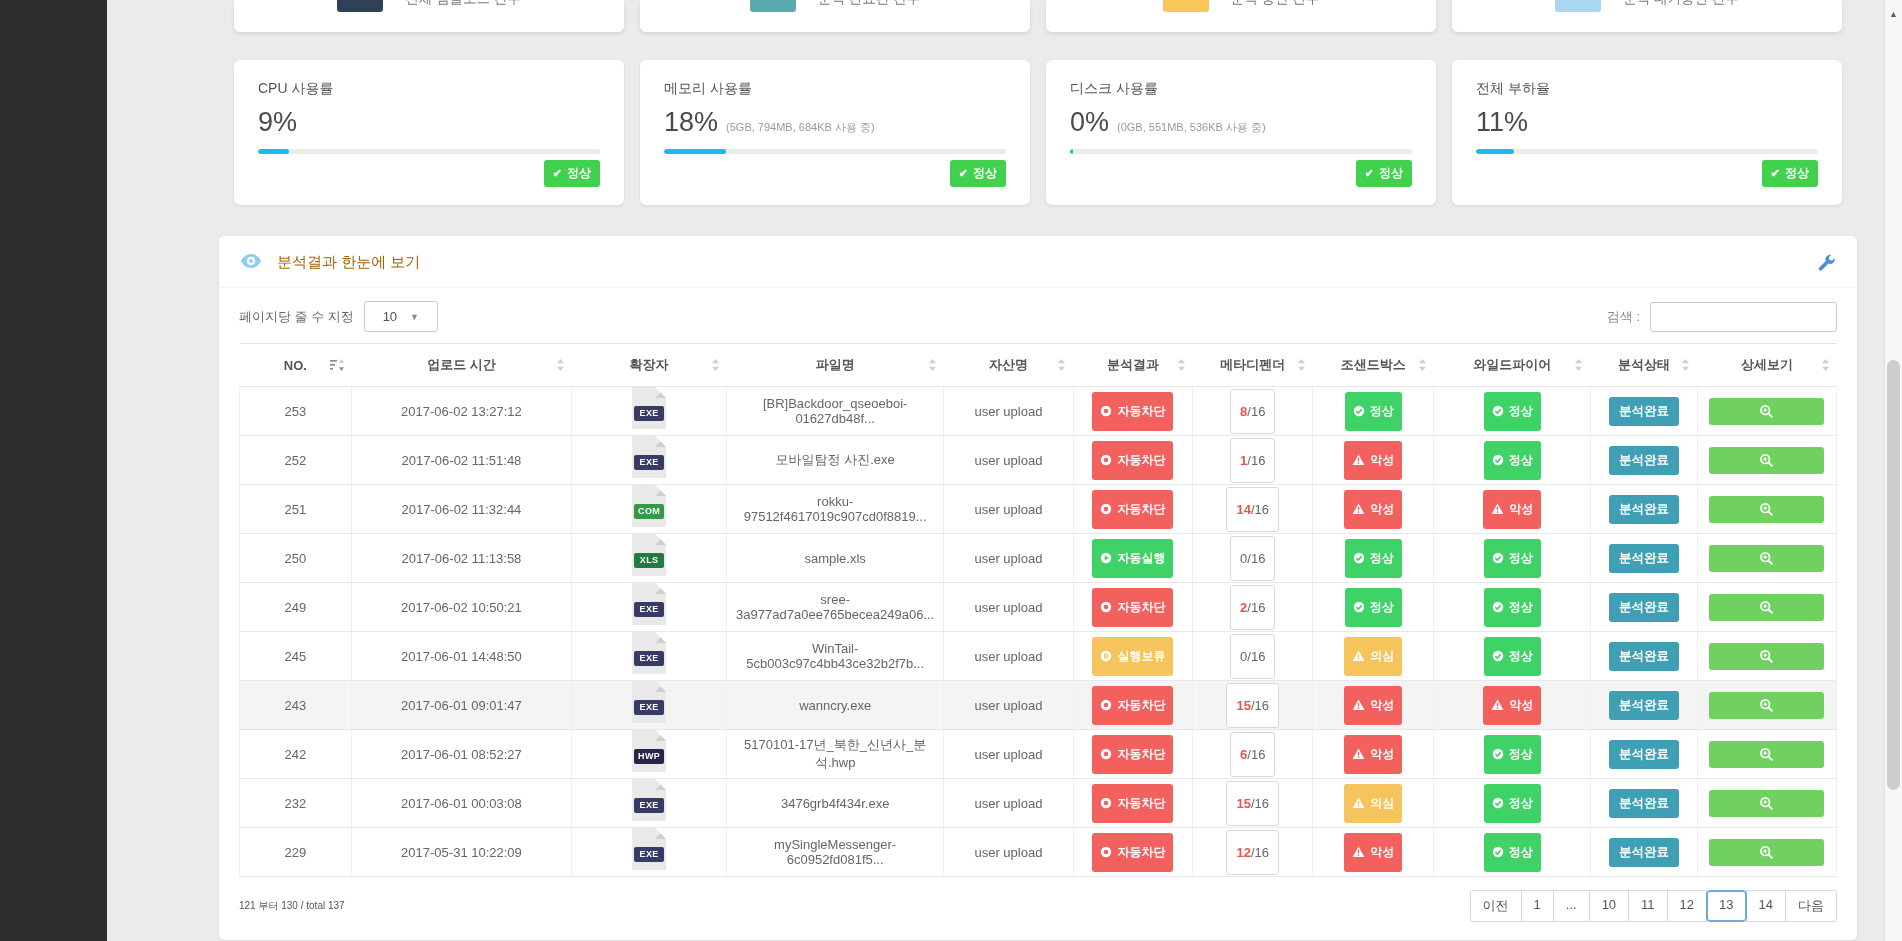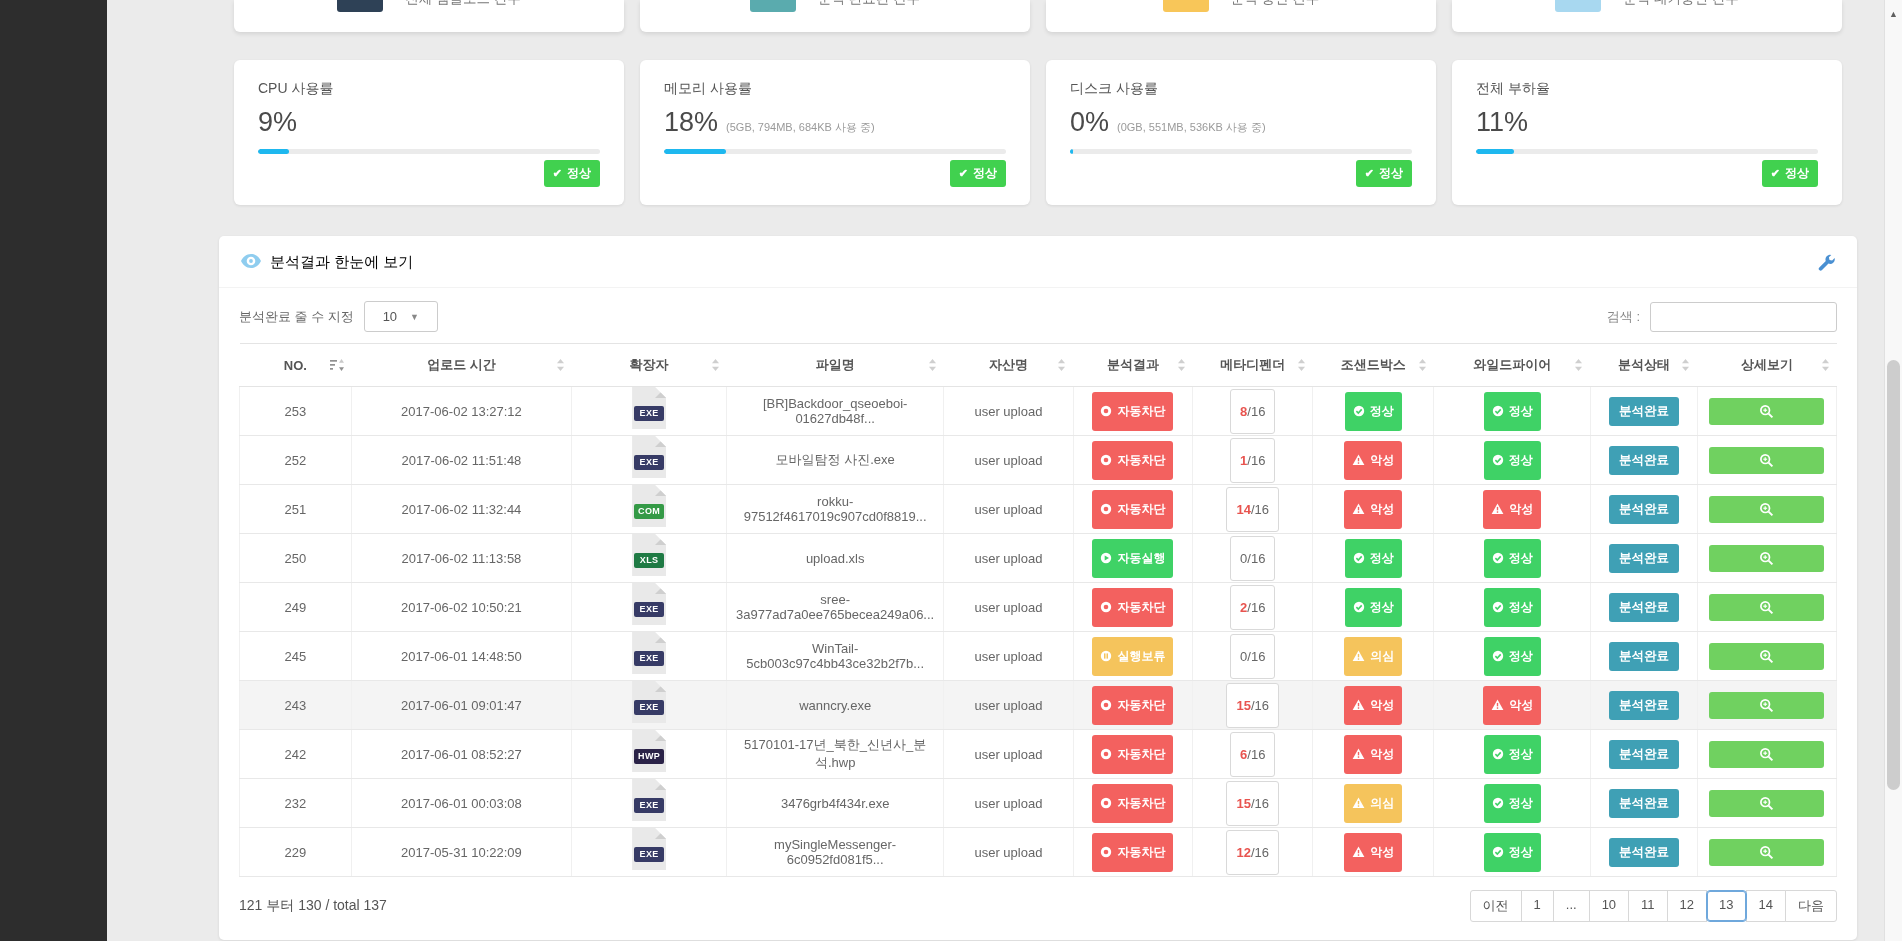--- a/index.html
+++ b/index.html
@@ -26,21 +26,21 @@
   .stat-value-row { margin-top:9px; display:flex; align-items:baseline; gap:8px; }
   .stat-value { font-size:27px; color:#4a4a4a; }
   .stat-sub { font-size:11px; color:#9a9a9a; }
   .progress { margin-top:11px; height:5px; background:#ebebeb; border-radius:3px; overflow:hidden; }
   .progress-fill { height:100%; border-radius:3px; }
   .stat-badge { position:absolute; right:24px; bottom:18px; color:#fff; font-size:12px; font-weight:bold; padding:5px 9px; border-radius:3px; display:inline-flex; align-items:center; gap:5px; }
   .stat-badge .chk { font-size:11px; }
 
   .panel { margin-top:31px; background:#fff; border-radius:5px; box-shadow:0 1px 3px rgba(0,0,0,.09); padding-bottom:8px; }
   .panel-header { display:flex; align-items:center; padding:17px 22px 15px; border-bottom:1px solid #f3f3f3; }
-  .panel-title { font-size:15px; color:#000000; margin-left:9px; }
+  .panel-title { font-size:15px; color:#a16207; margin-left:16px; }
   .wrench-btn { margin-left:auto; cursor:pointer; display:flex; }
 
   .controls { display:flex; align-items:center; justify-content:space-between; padding:13px 20px 11px; }
   .page-size { display:flex; align-items:center; gap:10px; font-size:13px; color:#666; }
   .fake-select { width:74px; height:31px; border:1px solid #ccc; border-radius:3px; display:flex; align-items:center; justify-content:center; gap:13px; font-size:13px; color:#555; background:#fff; cursor:pointer; }
   .fake-select .caret { font-size:9px; color:#888; }
   .search-wrap { display:flex; align-items:center; gap:10px; font-size:13px; color:#888; }
   .search-wrap input { width:187px; height:30px; border:1px solid #ccc; border-radius:3px; padding:0 8px; font:13px "Liberation Sans", sans-serif; outline:none; }
 
   table { width:calc(100% - 40px); margin:0 20px; border-collapse:collapse; table-layout:fixed; }
@@ -56,21 +56,21 @@
 
   .badge { display:inline-flex; align-items:center; gap:5px; padding:11px 8px; border-radius:3px; color:#fff; font-size:12px; font-weight:bold; white-space:nowrap; }
   .score-box { display:inline-block; border:1px solid #d9d9d9; border-radius:3px; padding:14px 9px; background:#fff; font-size:13px; }
   .score-num.alert { color:#e8544f; font-weight:bold; }
   .score-num.zero { color:#666; }
   .score-den { color:#666; }
   .status-pill { color:#fff; font-size:12.5px; font-weight:bold; padding:6px 10px; border-radius:3px; display:inline-block; }
   .detail-btn { width:115px; height:27px; border:none; border-radius:3px; display:inline-flex; align-items:center; justify-content:center; cursor:pointer; }
 
   .table-footer { display:flex; justify-content:space-between; align-items:center; padding:13px 20px 10px; }
-  .footer-info { font-size:14px; color:#555; }
+  .footer-info { font-size:10px; color:#555; }
   .pagination { display:flex; }
   .page-btn { padding:6px 12px; border:1px solid #d8d8d8; margin-left:-1px; font-size:13px; color:#555; background:#fff; cursor:pointer; position:relative; }
   .page-btn:first-child { border-radius:3px 0 0 3px; margin-left:0; }
   .page-btn:last-child { border-radius:0 3px 3px 0; }
   .page-btn.active { border-color:#6fa8dc; box-shadow:inset 0 0 0 1px #6fa8dc; border-radius:4px; z-index:2; }
   .page-btn.dots { cursor:default; }
 </style>
 </head>
 <body>
 
@@ -175,21 +175,21 @@
       <span class="panel-title">분석결과 한눈에 보기</span>
       <span class="wrench-btn">
         <svg width="17" height="17" viewBox="0 0 17 17">
             <path d="M16.6 4.1a4.6 4.6 0 0 1-6.1 5.5L4 16.1a1.9 1.9 0 0 1-2.7-2.7L7.8 7A4.6 4.6 0 0 1 13.3.9L10.9 3.3l.6 2.6 2.6.6 2.5-2.4z" fill="#4a90d2"></path>
           </svg>
       </span>
     </div>
 
     <div class="controls">
       <div class="page-size">
-        <span>분석완료 줄 수 지정</span>
+        <span>페이지당 줄 수 지정</span>
         <div class="fake-select">
           <span>10</span>
           <span class="caret">▼</span>
         </div>
       </div>
       <div class="search-wrap">
         <span>검색 :</span>
         <input type="text" value="" style="">
       </div>
     </div>
@@ -416,21 +416,21 @@
   </tr>
   <tr class="">
     <td>250</td>
     <td>2017-06-02 11:13:58</td>
     <td>
       <div class="file-icon">
                 <span class="file-fold"></span>
                 <span class="file-band" style="background:#1f7a44">XLS</span>
               </div>
     </td>
-    <td>upload.xls</td>
+    <td>sample.xls</td>
     <td>user upload</td>
     <td><span class="badge" style="background:#3fd266">
                 <svg width="12" height="12" viewBox="0 0 12 12">
                   <circle cx="6" cy="6" r="5.2" fill="#fff"></circle>
                   <path d="M4.7 3.5 9 6 4.7 8.5z" fill="#3fd266"></path>
                 </svg>
                 <span>자동실행</span>
               </span></td>
     <td><span class="score-box"><span class="score-num zero">0</span><span class="score-den">/16</span></span></td>
     <td><span class="badge" style="background:#3fd266">

